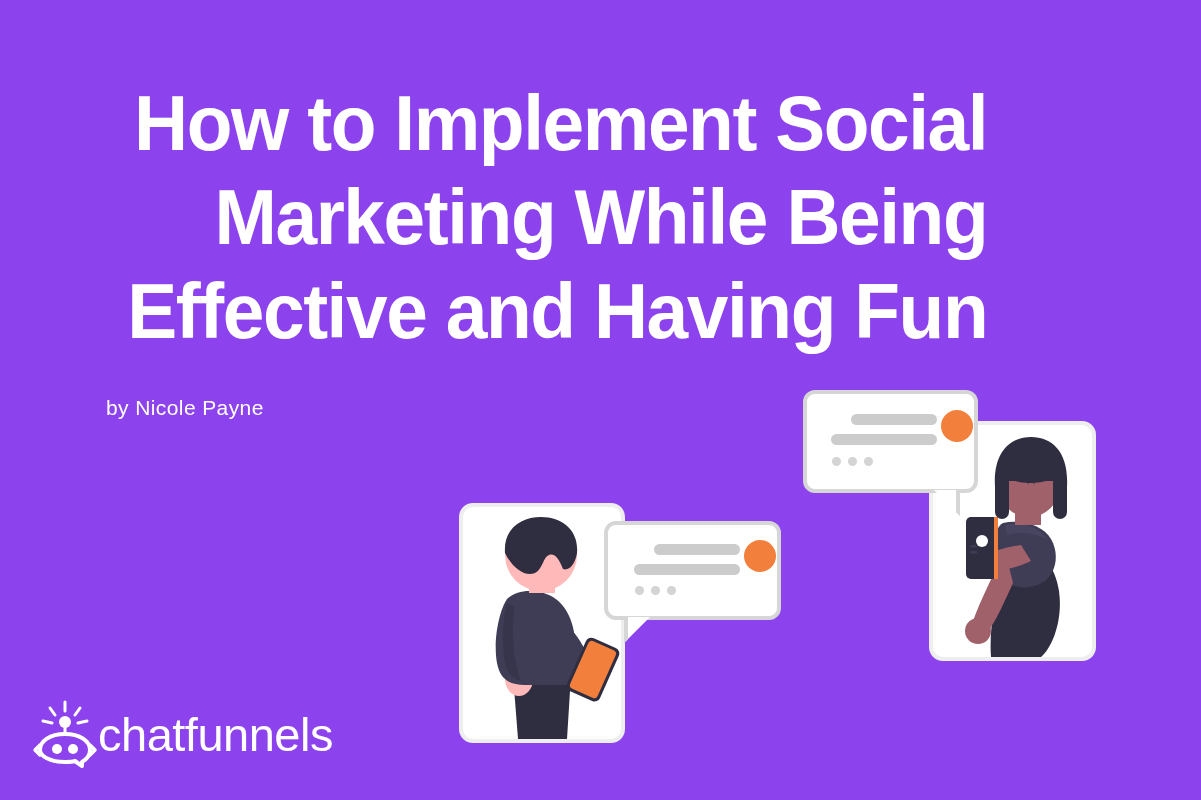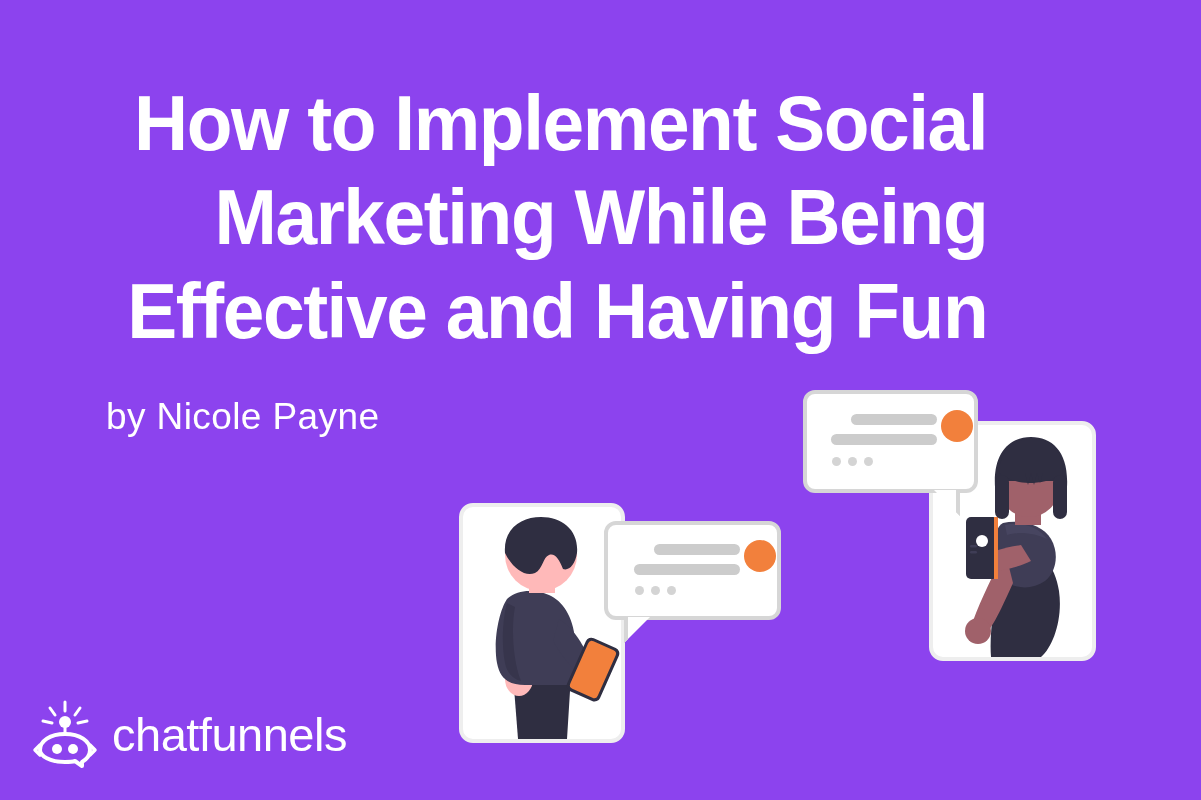--- a/index.html
+++ b/index.html
@@ -36,21 +36,21 @@
     white-space:nowrap;
     transform:scaleX(0.96);
     transform-origin:left center;
   }
 
   
   #byline {
     position:absolute;
     left:106px; top:396px;
     font-family:"Liberation Sans", sans-serif;
-    font-size:37px;
+    font-size:21px;
     font-weight:300;
     letter-spacing:0.4px;
     color:#ffffff;
   }
 
   
   .photo-card {
     position:absolute;
     background:#ffffff;
     border:4px solid #eeeeee;
@@ -123,21 +123,20 @@
     border-bottom:4px solid #d6d6d6;
     clip-path:polygon(0 0, 100% 0, 0 100%);
   }
 
   
   #logo {
     position:absolute;
     left:32px; top:700px;
     display:flex;
     align-items:center;
-    gap:14px;
   }
   #logo-wordmark {
     font-family:"Liberation Sans", sans-serif;
     font-size:47px;
     font-weight:300;
     letter-spacing:-0.5px;
     color:#ffffff;
   }
 
   svg { display:block; }

